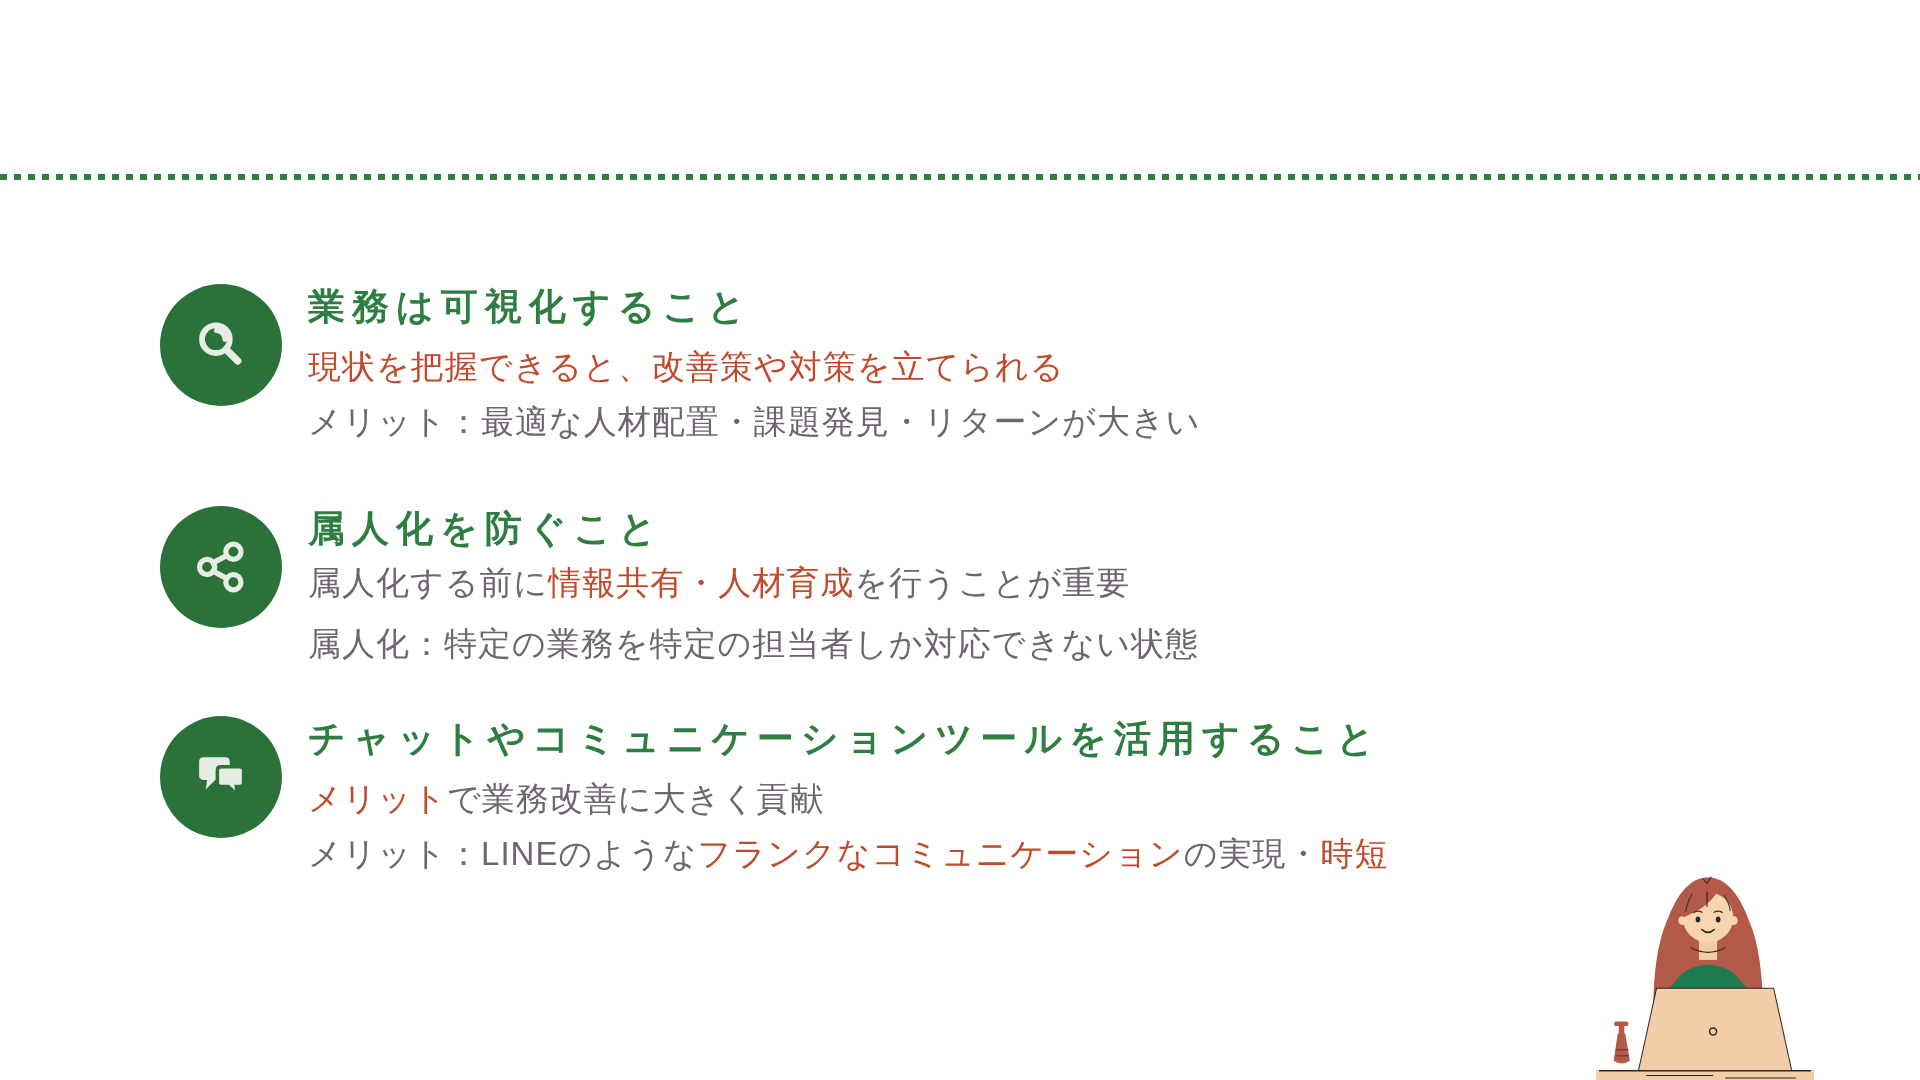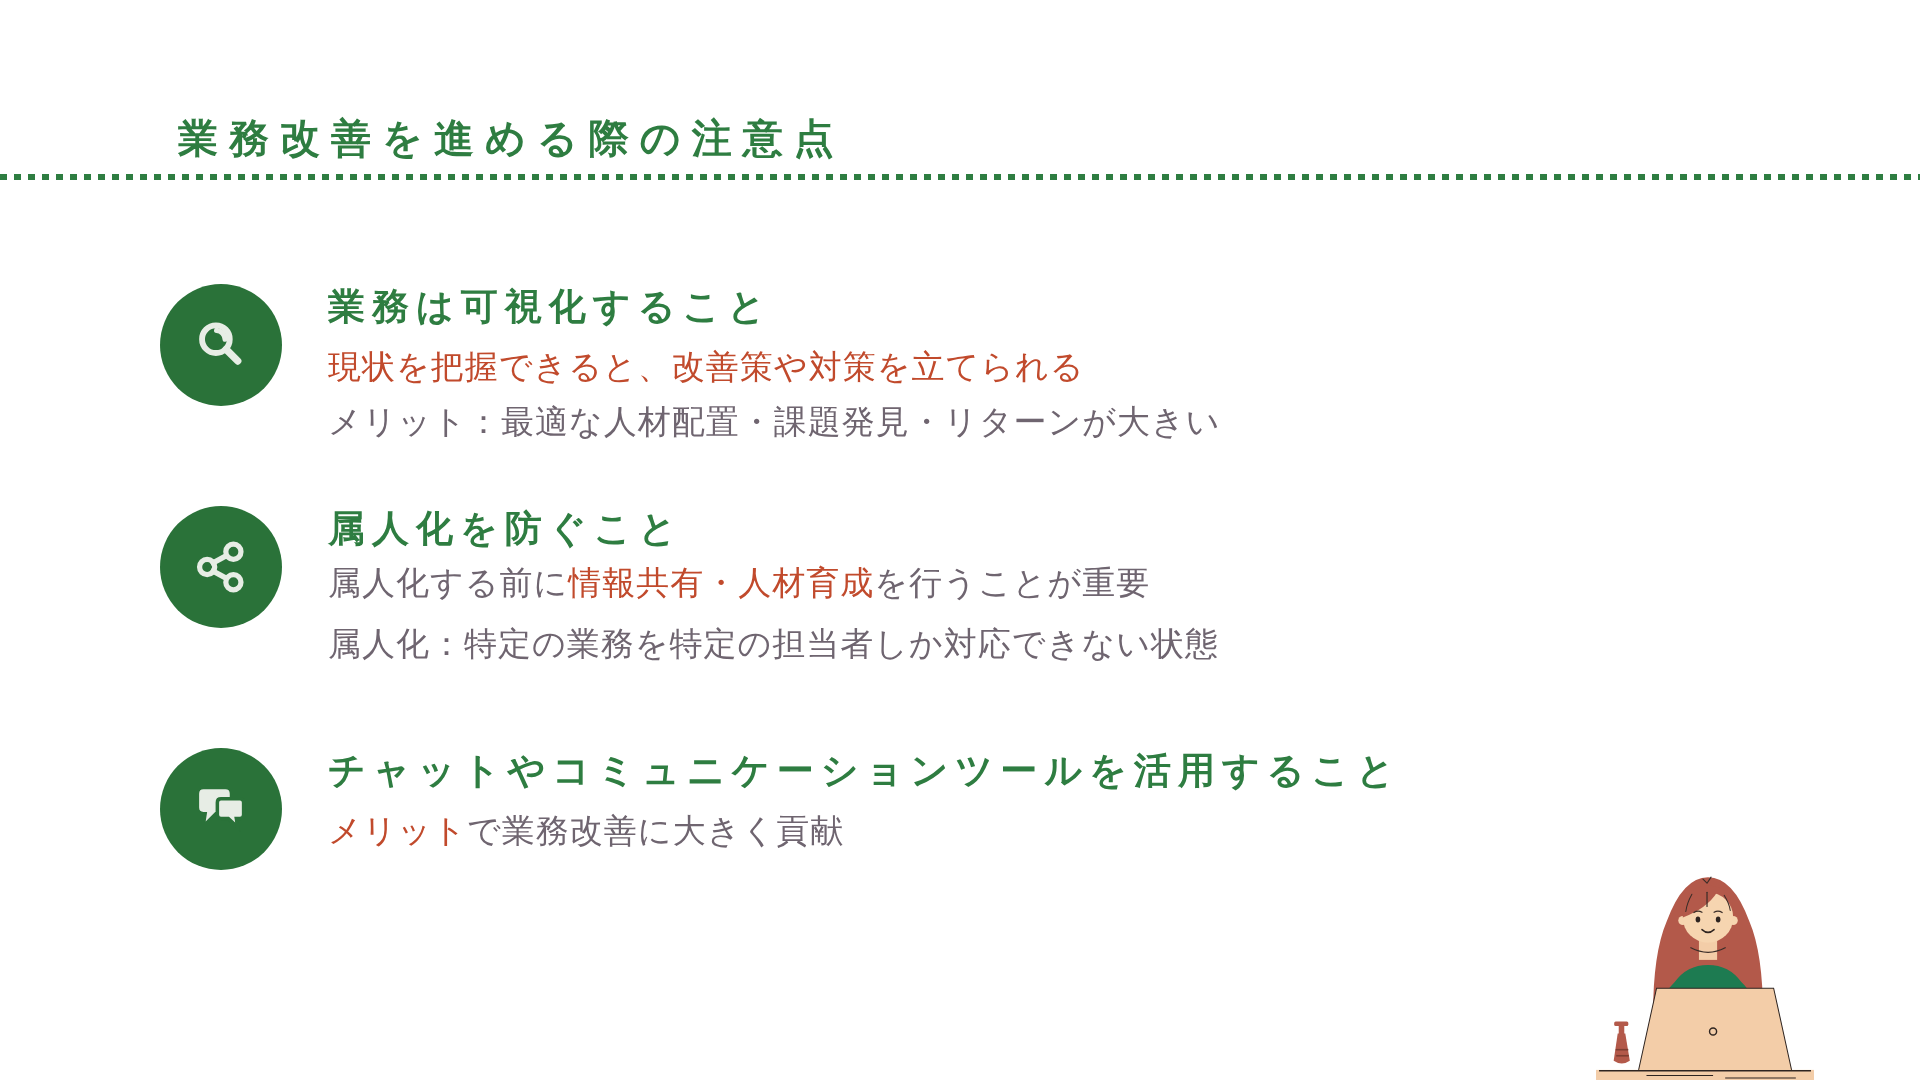--- a/index.html
+++ b/index.html
@@ -21,31 +21,31 @@
   .divider{
     position:absolute;left:0;top:174px;width:1920px;height:6px;
     background:repeating-linear-gradient(90deg,var(--green) 0 7px,transparent 7px 14px);
   }
 
   
   .sections{position:absolute;left:0;top:0;width:1920px;height:1080px;}
   .section{position:absolute;left:160px;display:flex;align-items:flex-start;}
   .section:nth-child(1){top:284px;}
   .section:nth-child(2){top:506px;justify-content:flex-end;}
-  .section:nth-child(3){top:748px;justify-content:center;}
+  .section:nth-child(3){top:716px;justify-content:center;}
 
   .icon-circle{
     width:122px;height:122px;border-radius:50%;
     background:var(--icon-green);
     display:flex;align-items:center;justify-content:center;
     flex:0 0 auto;
   }
   .icon-circle svg{width:70px;height:70px;display:block;}
 
-  .section-text{margin-left:46px;padding-top:0;}
+  .section-text{margin-left:26px;padding-top:0;}
   .section-heading{
     margin:0;font-size:37px;line-height:46px;font-weight:bold;
     letter-spacing:7px;color:var(--green);white-space:nowrap;
   }
   .section-line{
     margin:0;font-size:33px;line-height:49px;letter-spacing:1px;
     white-space:nowrap;
   }
   .section-line.line1{margin-top:12px;}
   .section-line.line2{margin-top:6px;}
@@ -54,21 +54,20 @@
 
   
   .illustration{position:absolute;left:1594px;top:863px;width:222px;height:217px;}
   .illustration svg{width:222px;height:217px;display:block;}
 </style>
 </head>
 <body>
 
 <div class="slide">
 
-  <h1 class="title">業務改善を進める際の注意点</h1>
 
   <div class="divider"></div>
 
   <div class="sections" id="sections">
   <section class="section">
     <div class="icon-circle" style="color: rgb(231, 237, 229);">
   <svg viewBox="0 0 48 48" xmlns="http://www.w3.org/2000/svg">
     <circle cx="20.5" cy="20" r="9.5" fill="none" stroke="currentColor" stroke-width="4"></circle>
     <path d="M21 14 A 6.2 6.2 0 0 1 26.8 20" fill="none" stroke="currentColor" stroke-width="3.6" stroke-linecap="round"></path>
     <line x1="27.5" y1="27" x2="35.5" y2="35" stroke="currentColor" stroke-width="5" stroke-linecap="round"></line>
@@ -101,20 +100,21 @@
   <section class="section">
     <div class="icon-circle" style="color: rgb(231, 237, 229);">
   <svg viewBox="0 0 48 48" xmlns="http://www.w3.org/2000/svg">
     <path d="M9 13.5 Q9 10.5 12 10.5 L27 10.5 Q30 10.5 30 13.5 L30 23 Q30 26 27 26 L20 26 L13.5 32.5 L14.5 26 L12 26 Q9 26 9 23 Z" fill="currentColor"></path>
     <path d="M21.5 19.5 Q21.5 17 24 17 L37 17 Q39.5 17 39.5 19.5 L39.5 28 Q39.5 30.5 37 30.5 L34.5 30.5 L35.5 36.5 L29 30.5 L24 30.5 Q21.5 30.5 21.5 28 Z" fill="currentColor" stroke="var(--icon-green)" stroke-width="2.4"></path>
   </svg>
 </div>
     <div class="section-text">
       <h2 class="section-heading">チャットやコミュニケーションツールを活用すること</h2>
       <p class="section-line line1"><span class="seg-red">メリット</span><span class="seg-gray">で業務改善に大きく貢献</span></p>
+      <p class="section-line line2"><span class="seg-gray">メリット：LINEのような</span><span class="seg-red">フランクなコミュニケーション</span><span class="seg-gray">の実現・</span><span class="seg-red">時短</span></p>
     </div>
   </section>
 </div>
 
   <div class="illustration">
     <svg viewBox="0 0 220 215" xmlns="http://www.w3.org/2000/svg">
 
       <path d="M60 195 Q54 100 72 58 Q88 14 113 14 Q138 14 154 58 Q172 100 166 195 Q166 207 150 207 L76 207 Q60 207 60 195 Z" fill="#b3594a"></path>
 
       <rect x="104" y="74" width="18" height="22" fill="#f3cda8"></rect>

